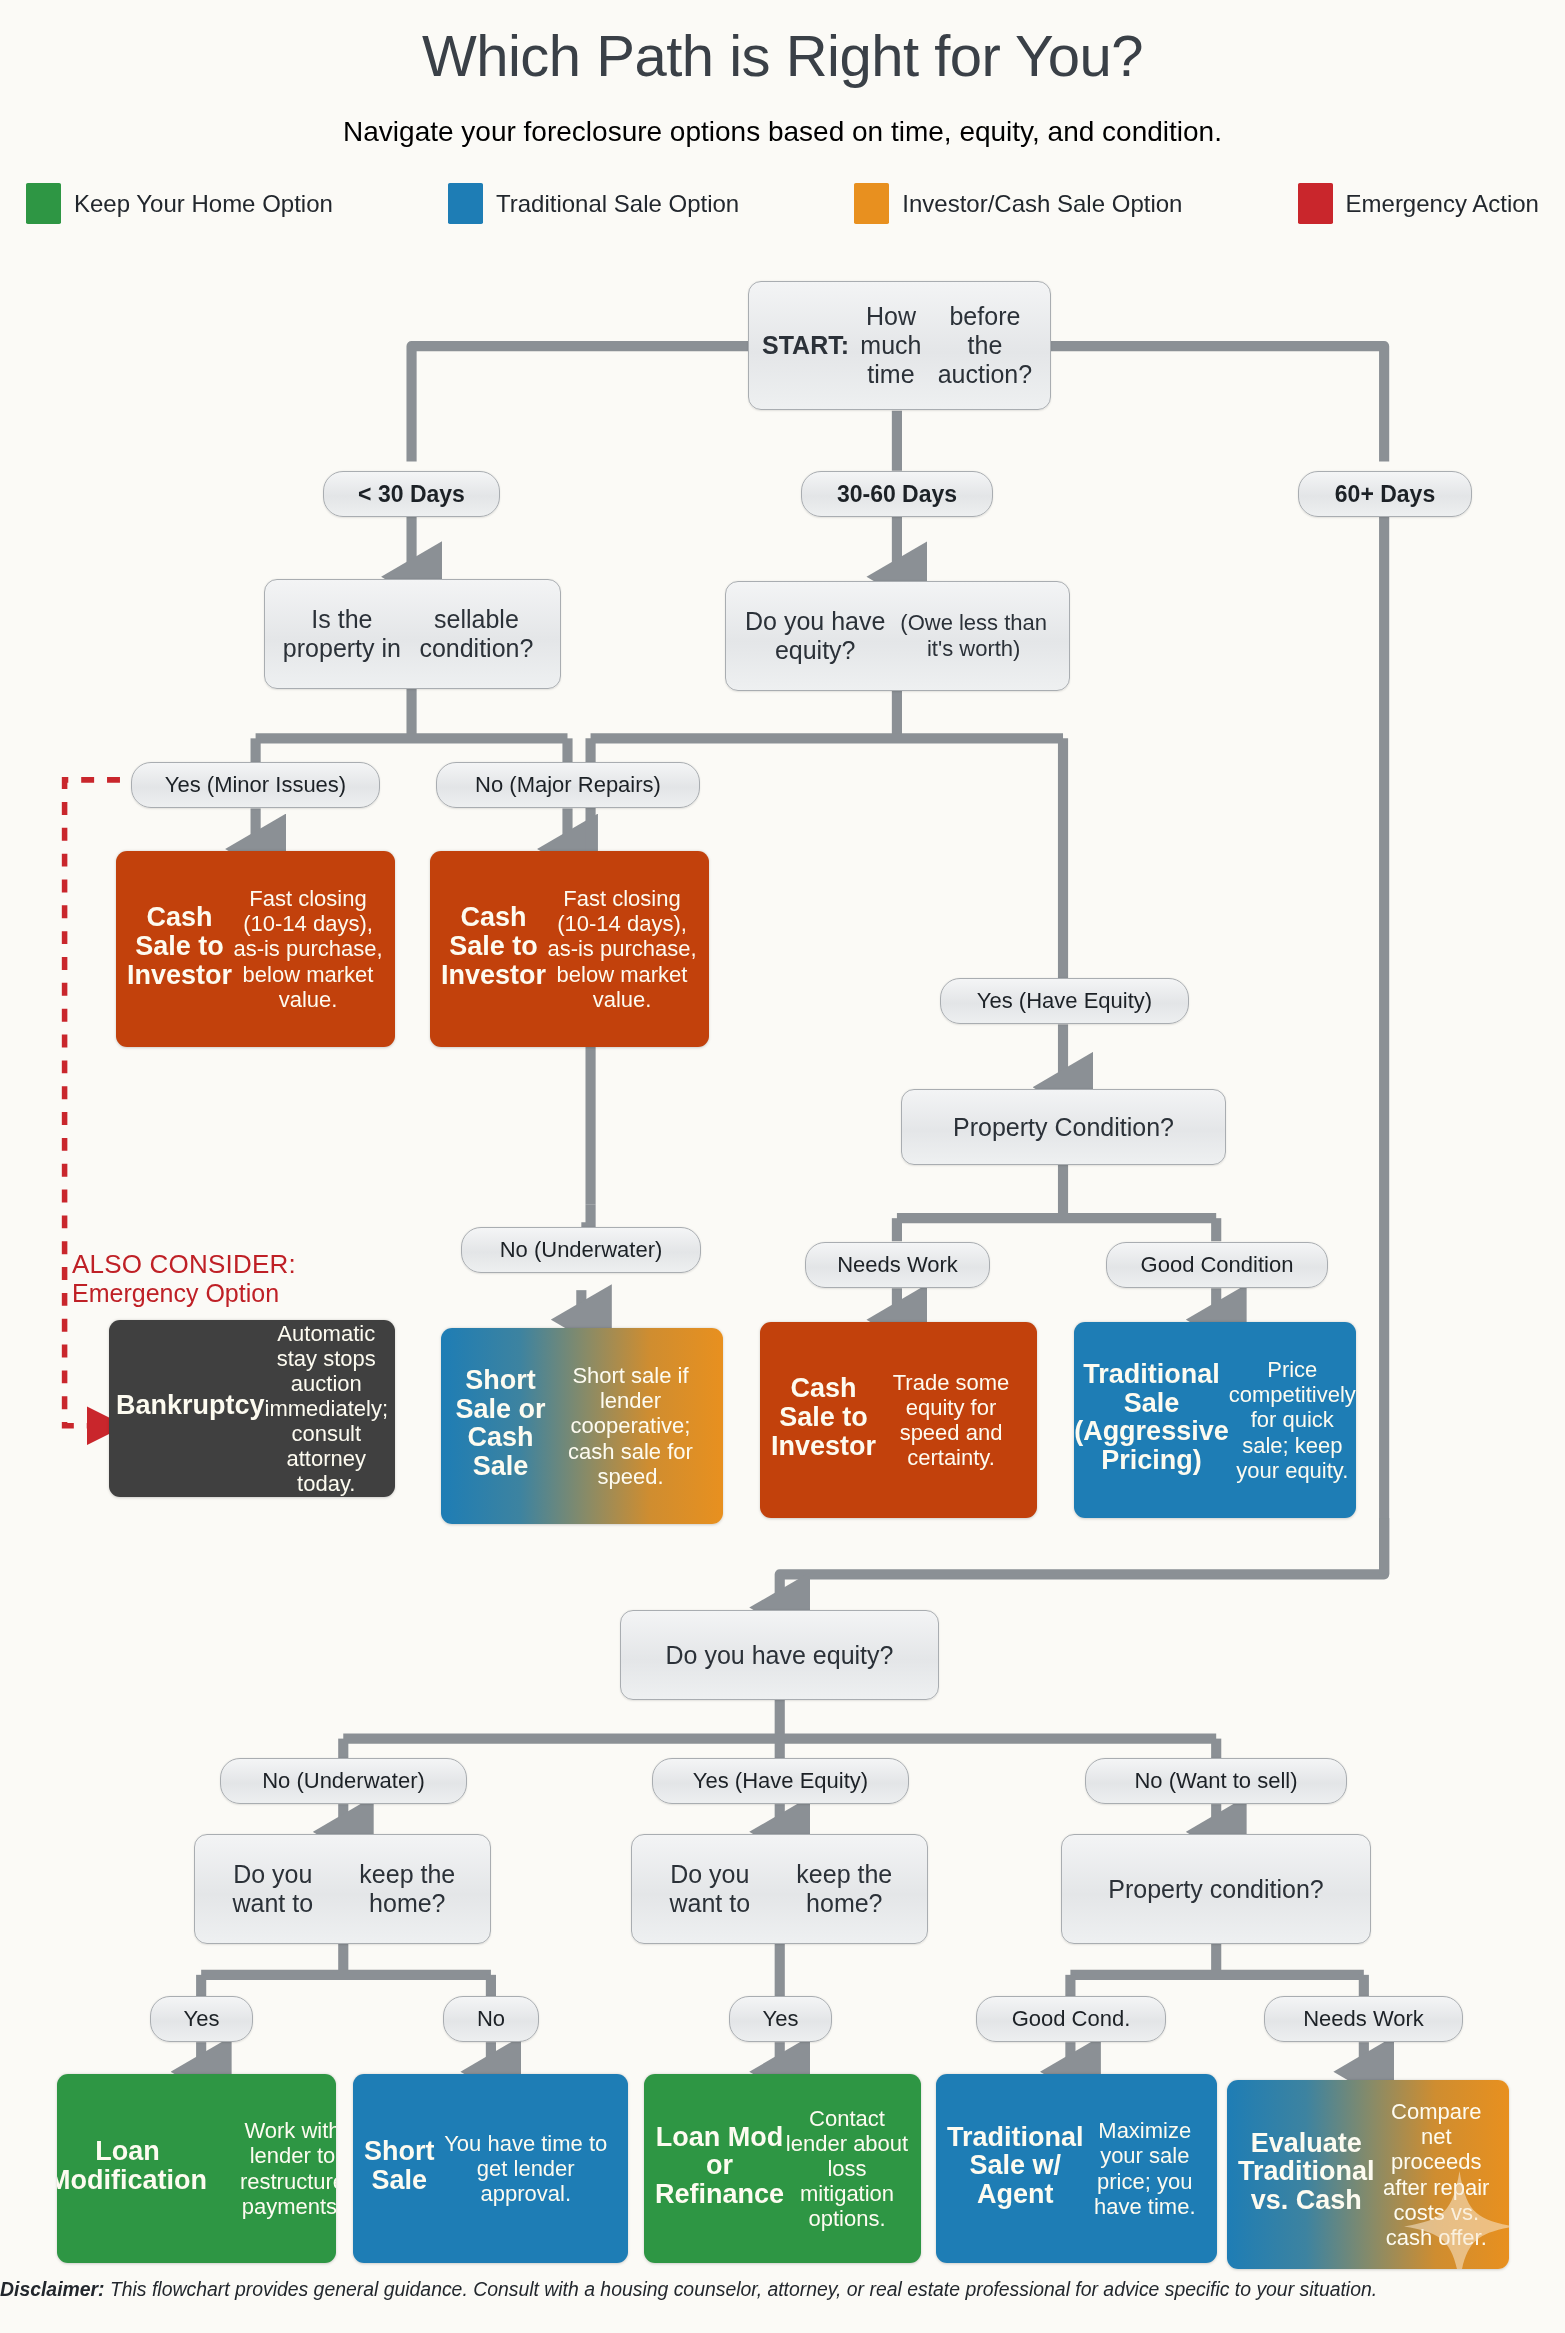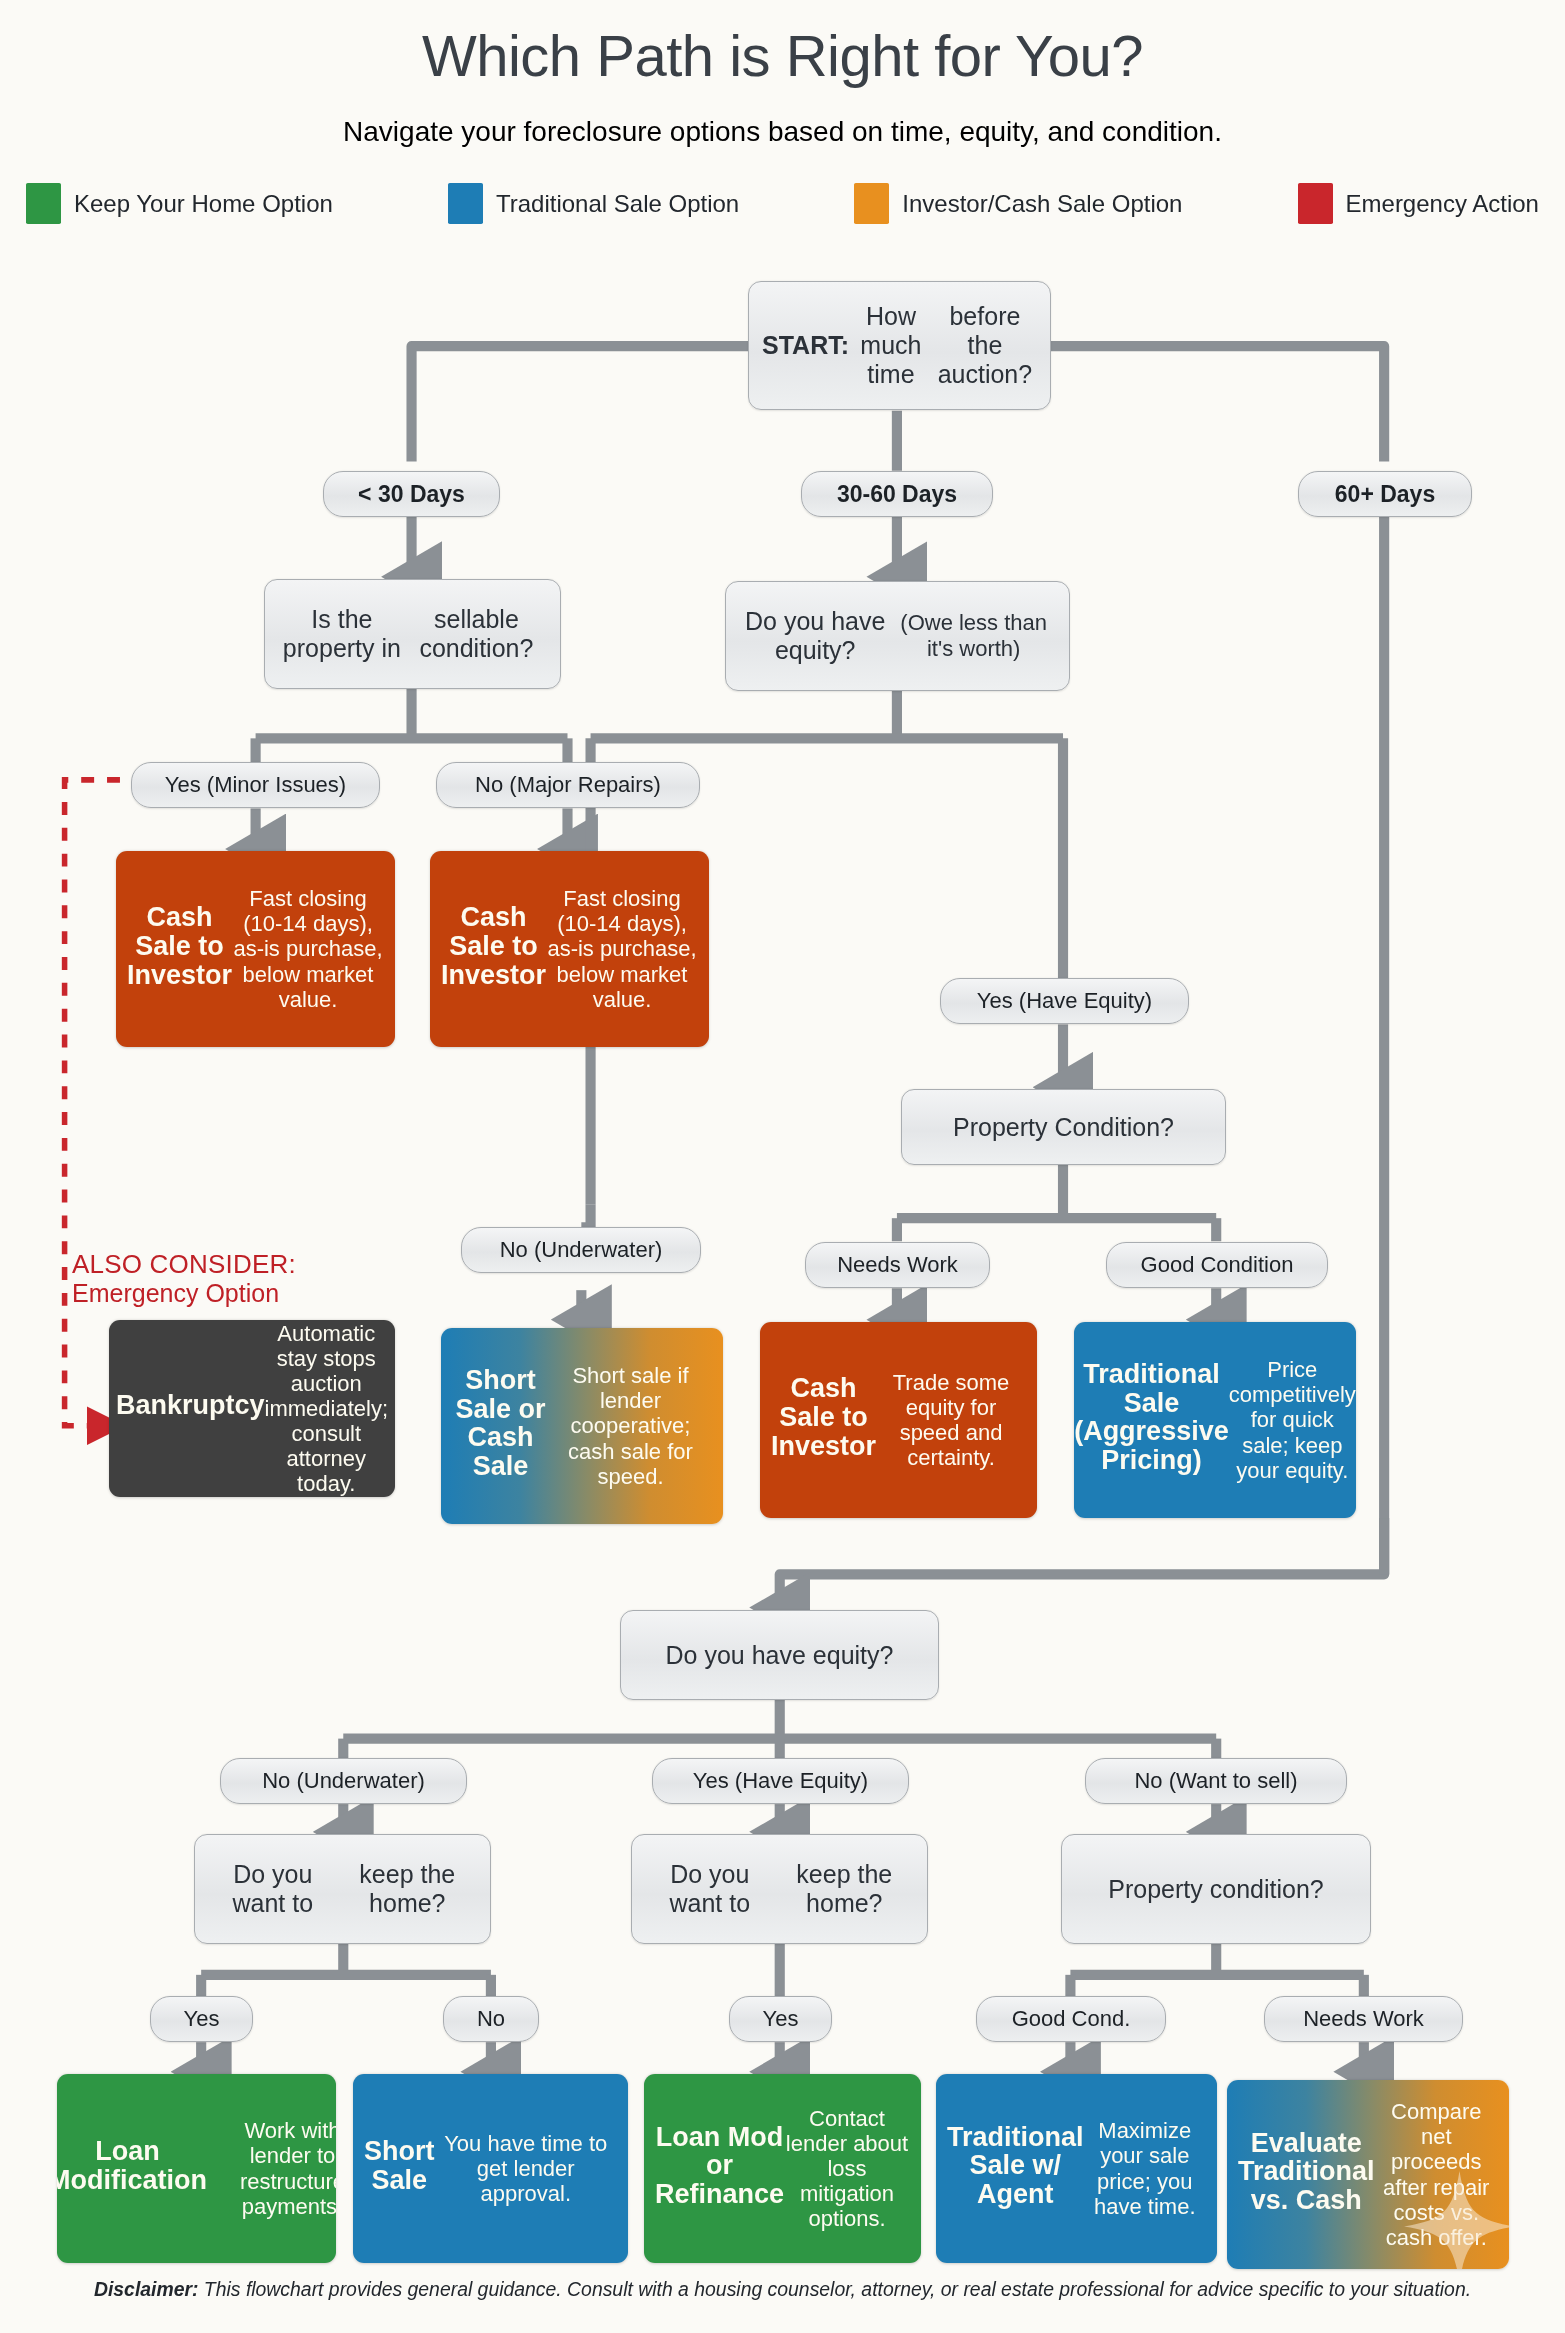--- a/index.html
+++ b/index.html
@@ -74,21 +74,21 @@
   }
 
   
   .also{
     position:absolute;color:#bf2026;text-align:left;line-height:1.12;
   }
   .also .a1{font-weight:normal;font-size:26px;letter-spacing:0.2px;margin-top:36px;}
   .also .a2{font-size:25px;}
 
   .disclaimer{
-    position:absolute;left:0;top:2278px;width:1565px;text-align:center;
+    position:absolute;left:0;top:2278px;width:1565px;text-align:left;
     font-size:19.4px;font-style:italic;color:#22272d;
   }
   .disclaimer b{font-weight:bold;}
 </style>
 </head>
 <body>
 
 <div id="stage">
 
   <div class="title">Which Path is Right for You?</div>

